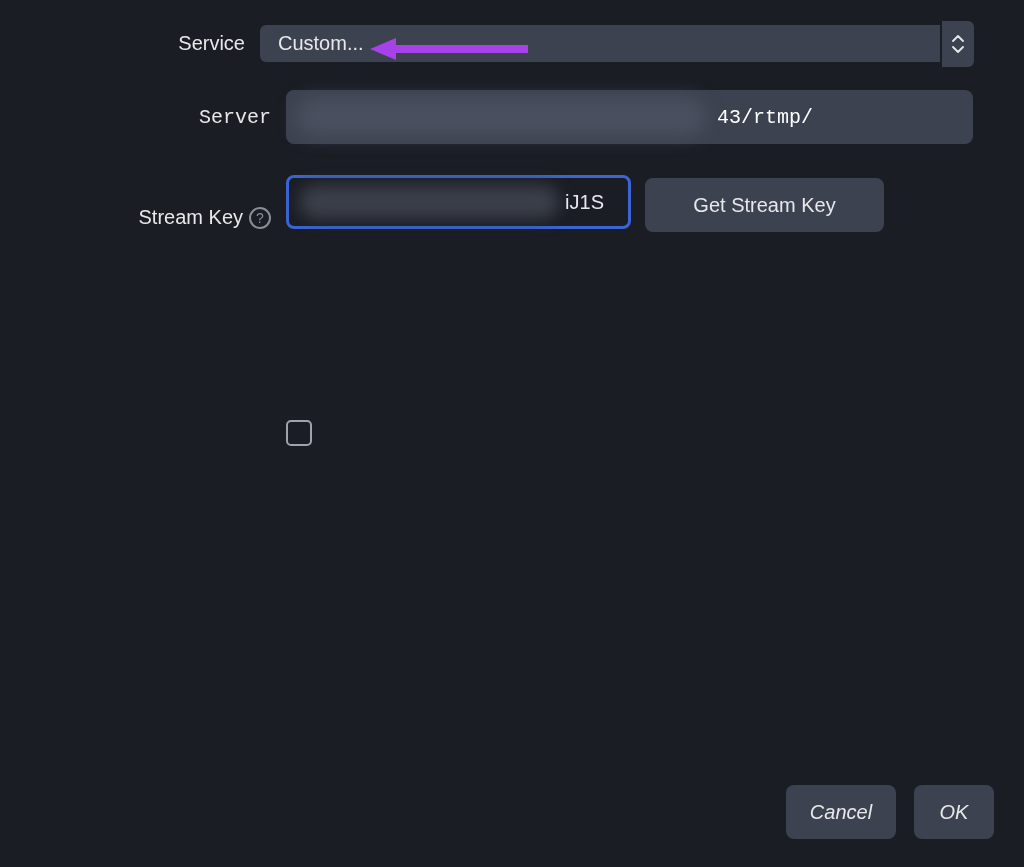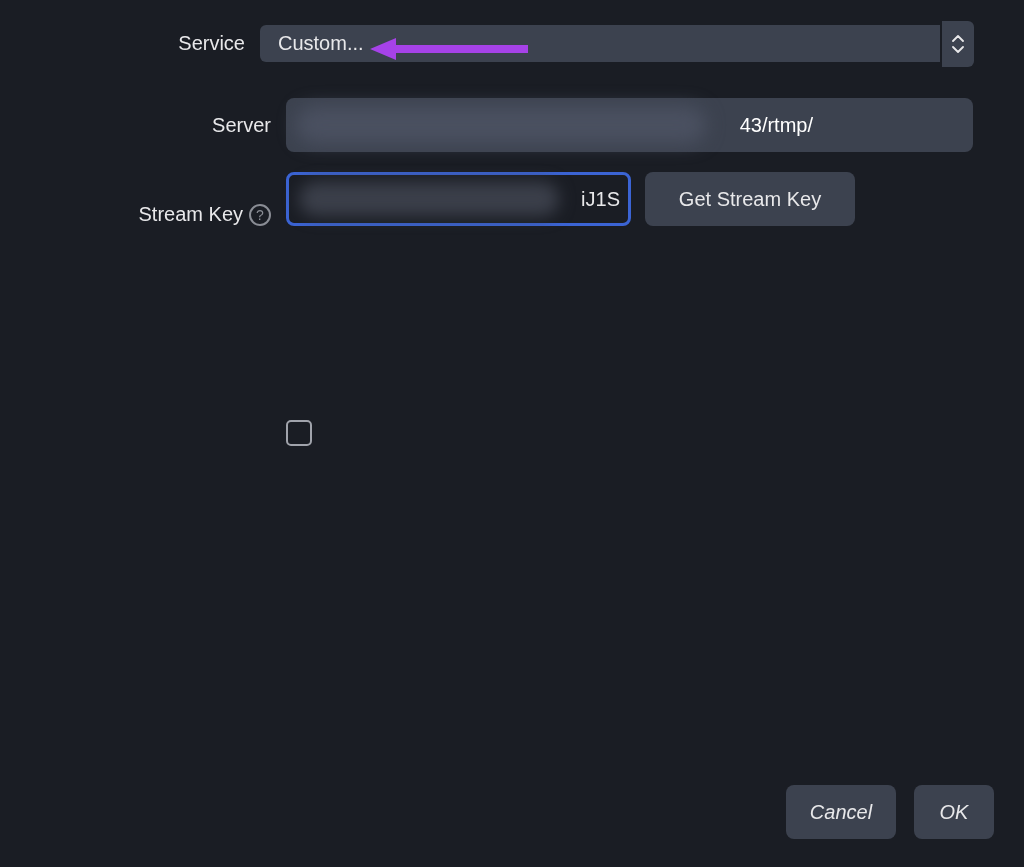--- a/index.html
+++ b/index.html
@@ -55,21 +55,21 @@
     border-radius: 0 6px 6px 0;
     display: flex;
     flex-direction: column;
     align-items: center;
     justify-content: center;
     gap: 2px;
   }
   .stepper-btn svg { display: block; }
 
   
-  .row-server { top: 98px; }
+  .row-server { top: 90px; font-family: Liberation Mono, monospace; }
   .row-server .label-cell { width: 286px; }
   .server-input {
     width: 687px;
     height: 54px;
     background: #3c424f;
     border-radius: 8px;
     position: relative;
   }
   .server-blur {
     position: absolute;
@@ -110,35 +110,35 @@
   }
   .stream-blur {
     position: absolute;
     left: 10px; top: 7px; bottom: 7px; width: 260px;
     background: #3b3f4a;
     border-radius: 18px;
     filter: blur(8px);
   }
   .stream-text {
     position: absolute;
-    right: 8px;
+    right: 24px;
     color: #e8e8ea;
   }
   .hide-btn, .getkey-btn {
     height: 54px;
     background: #3c424f;
     border-radius: 8px;
     display: flex;
     align-items: center;
     justify-content: center;
     color: #e8e8ea;
     margin-left: 14px;
   }
   .hide-btn { width: 100px; }
-  .getkey-btn { width: 210px; }
+  .getkey-btn { width: 239px; margin-top: 6px; }
 
   
   .row-auth {
     position: absolute;
     top: 420px;
     left: 286px;
     display: flex;
     align-items: center;
     gap: 12px;
   }

